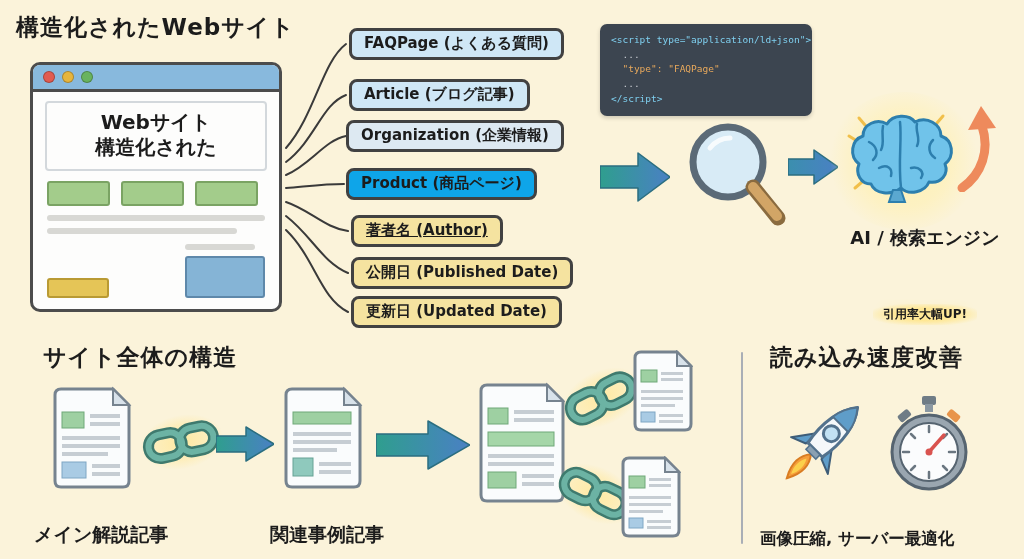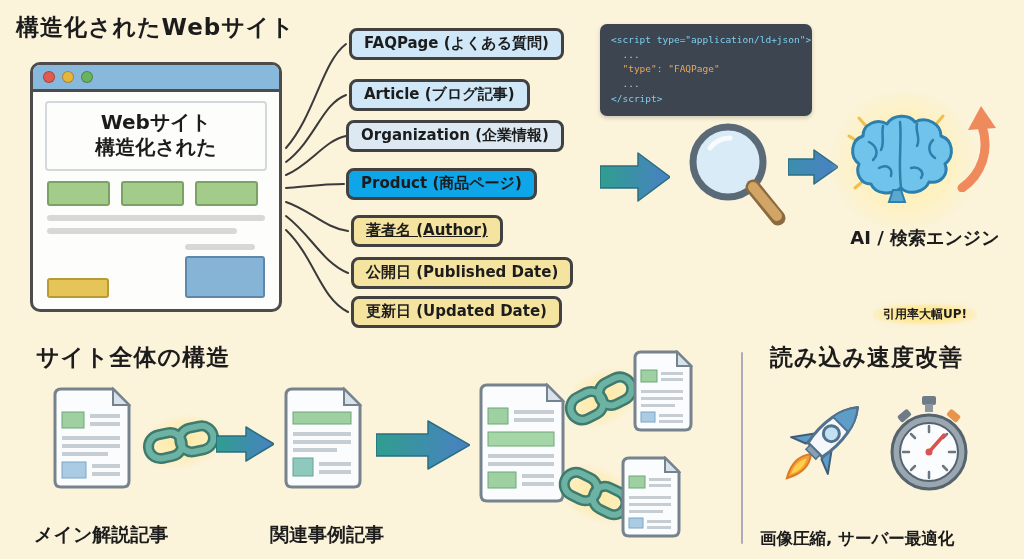--- a/index.html
+++ b/index.html
@@ -52,21 +52,21 @@
   .ai-line2{position:absolute;left:826px;top:258px;width:198px;text-align:center;font-size:12px;font-weight:700;margin-top:46px;}
   .ai-line2 span{display:inline-block;padding:2px 10px;border-radius:8px;
     background:radial-gradient(ellipse at center,rgba(255,230,140,.9) 40%,rgba(255,230,140,0) 80%);
     text-shadow:0 0 10px #ffe9a0;}
 
   .brain-glow{position:absolute;left:828px;top:92px;width:152px;height:138px;border-radius:50%;
     background:radial-gradient(circle,rgba(255,240,175,.95) 0%,rgba(255,240,175,.55) 45%,rgba(255,240,175,0) 72%);}
 
   
   .section-title{position:absolute;font-size:23px;font-weight:700;letter-spacing:1px;}
-  .st-left{left:36px;top:342px;}
+  .st-left{left:43px;top:342px;}
   .st-right{left:770px;top:342px;}
   .flow-label{position:absolute;font-size:19px;font-weight:700;}
   .fl-main{left:34px;top:522px;}
   .fl-related{left:270px;top:522px;}
   .speed-caption{position:absolute;left:760px;top:528px;width:256px;font-size:16.5px;font-weight:700;}
   .vdivider{position:absolute;left:741px;top:352px;width:2px;height:192px;background:#a9aeb6;border-radius:2px;}
   svg{display:block;}
 </style>
 </head>
 <body>

